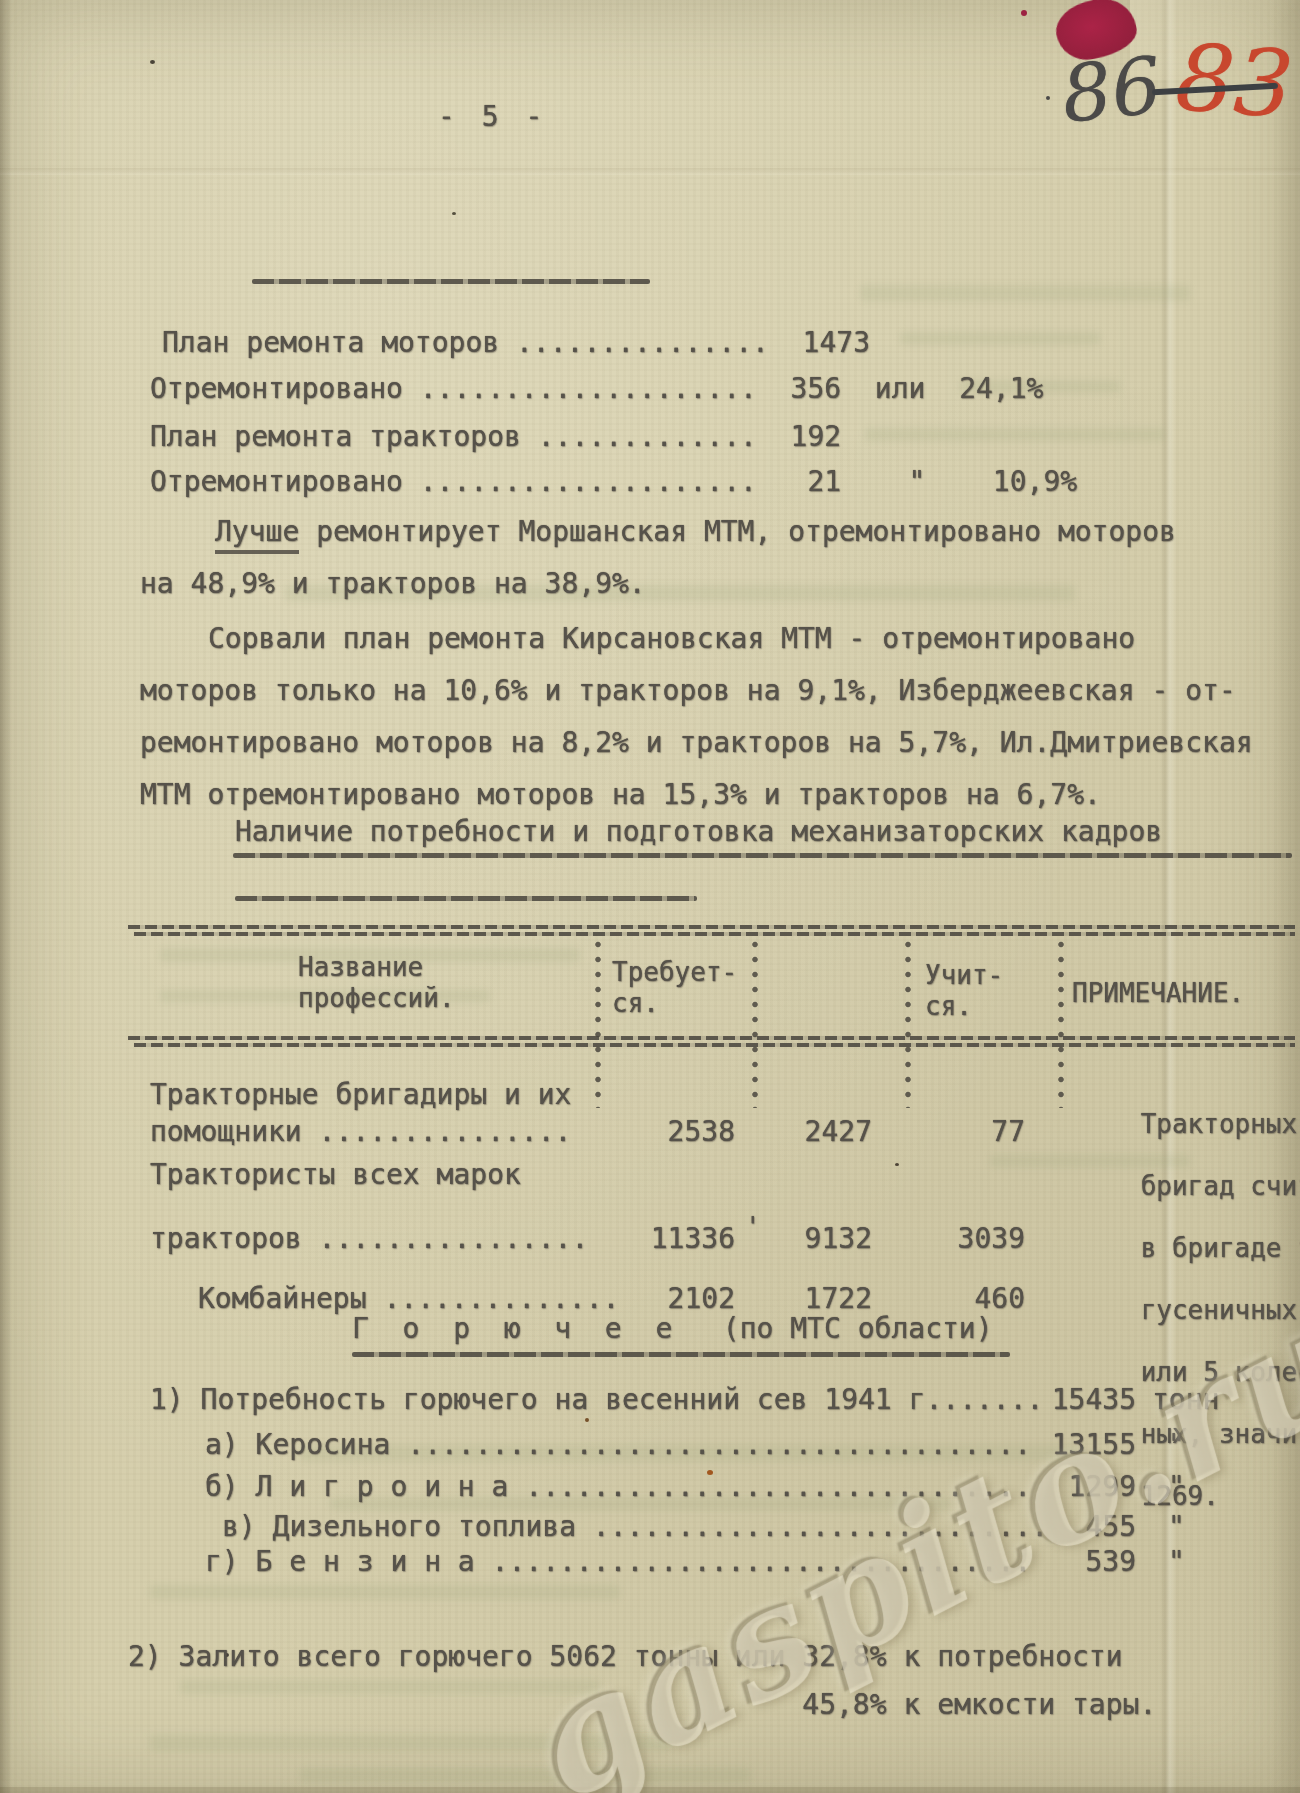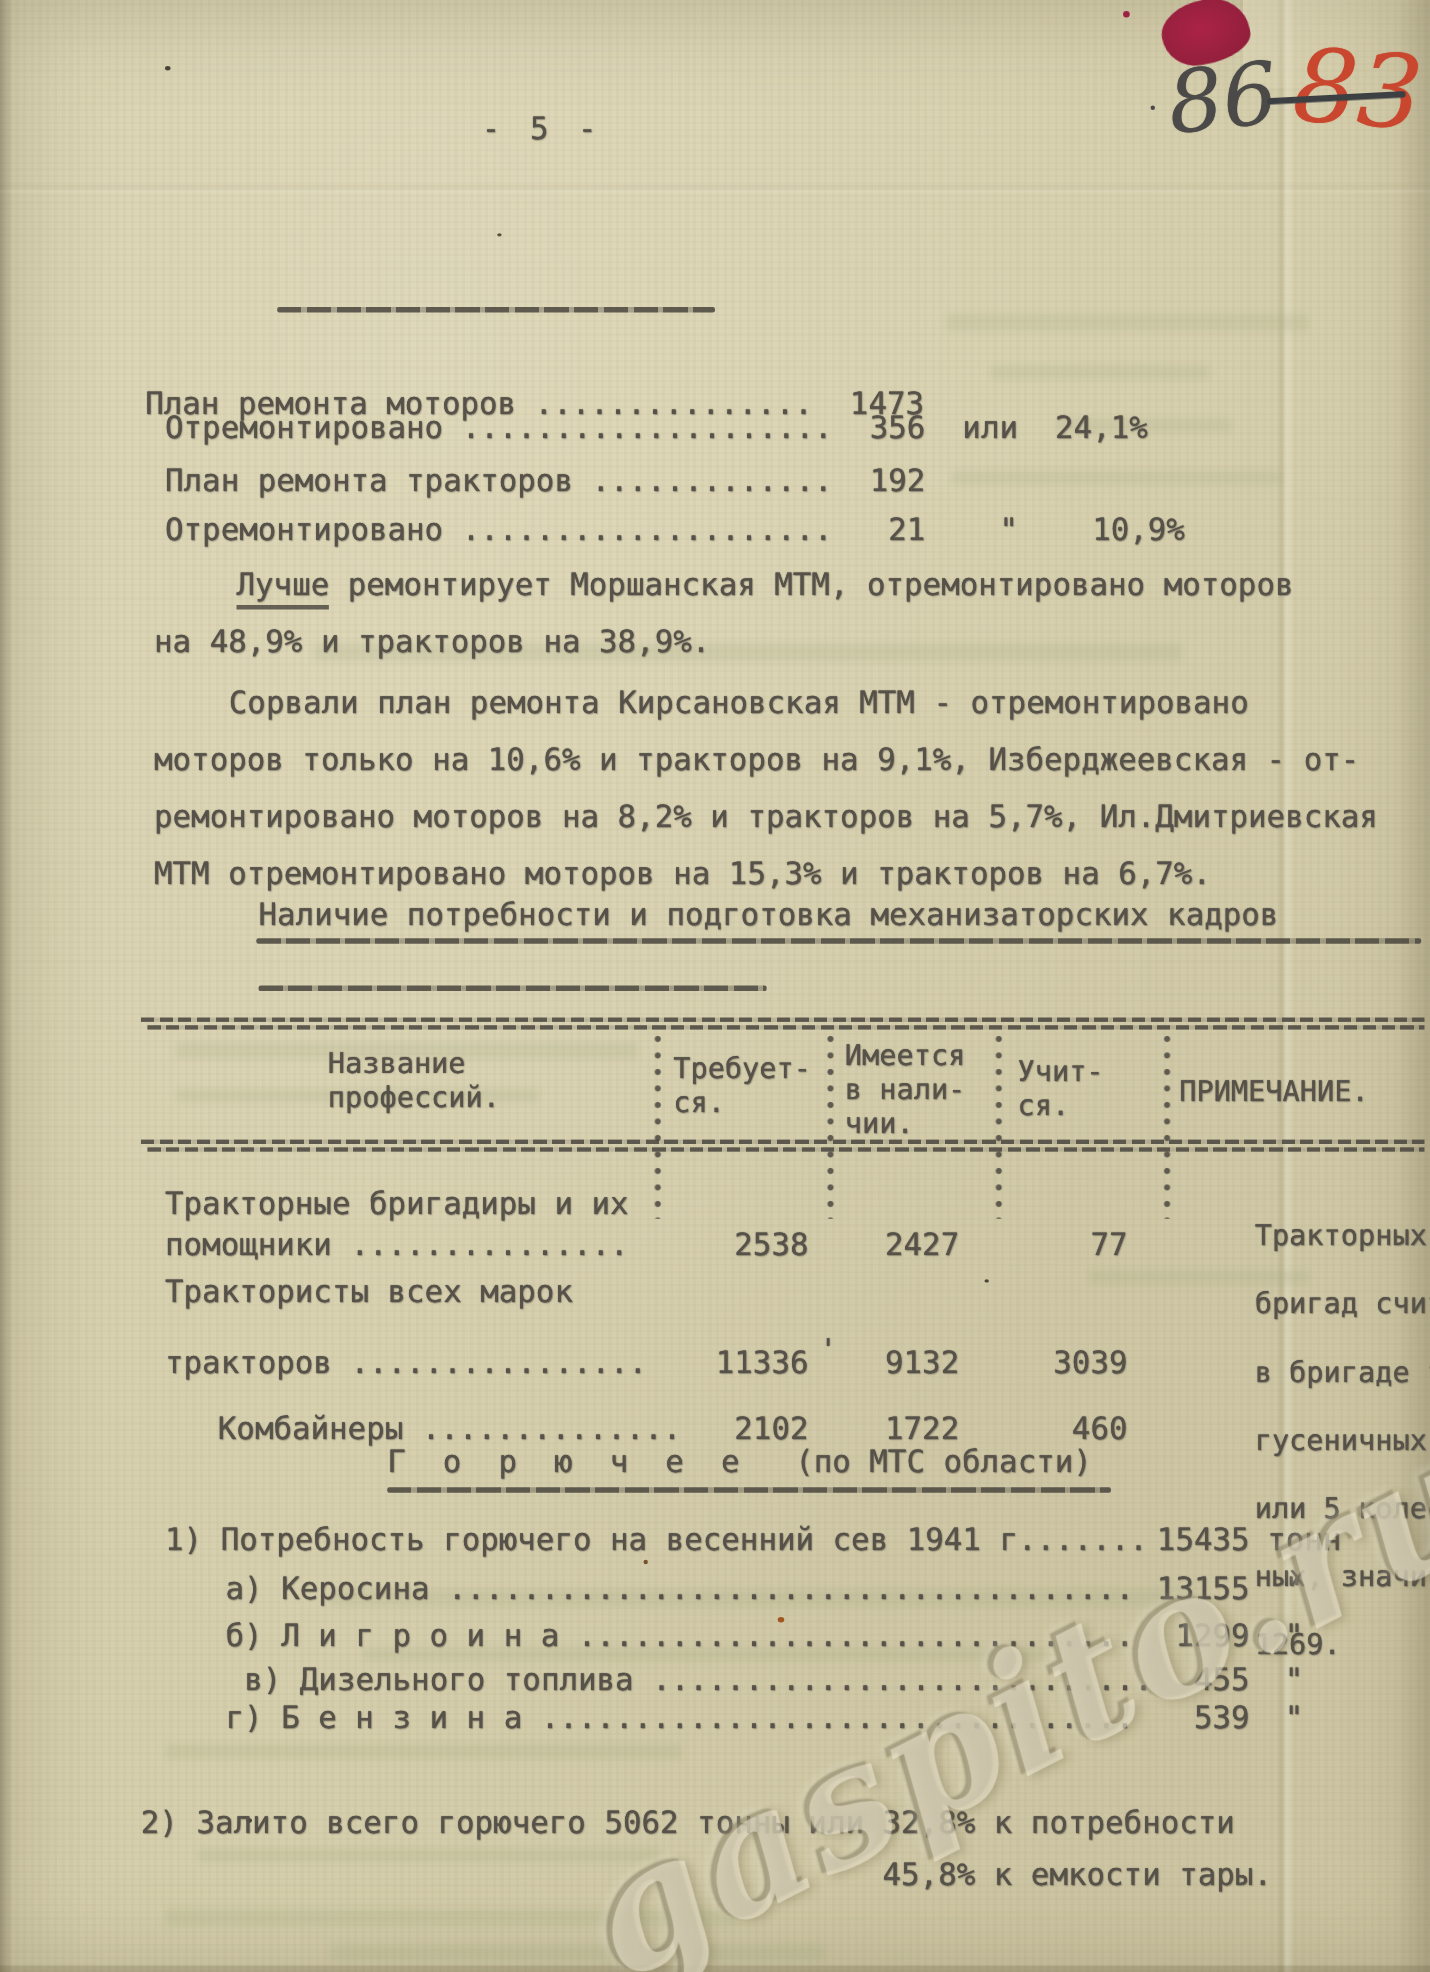--- a/index.html
+++ b/index.html
@@ -110,21 +110,21 @@
   <div class="speck" style="left:1021px;top:10px;width:6px;height:6px;background:#9c2242;"></div>
 
   <div id="blot" class="abs"></div>
   <div class="abs tw" style="left:438px;top:100px;letter-spacing:5px;">- 5 -</div>
   <div class="abs handw" style="left:1062px;top:45px;font-size:78px;color:#4b4a48;transform:rotate(-6deg);text-shadow:0 0 1px rgba(75,74,72,0.8);">86</div>
   <div class="abs handw" style="left:1176px;top:28px;font-size:92px;color:#c8472e;transform:rotate(4deg);text-shadow:0 0 1px rgba(200,71,46,0.7);">83</div>
   <div id="strike-83" class="abs"></div>
 
   <div class="abs uline" style="left:252px;top:279px;width:398px;"></div>
 
-  <div class="abs tw" style="left:132px;top:326px;margin-top:24px;">План ремонта моторов ...............  1473</div>
+  <div class="abs tw" style="left:162px;top:326px;">План ремонта моторов ...............  1473</div>
   <div class="abs tw" style="left:150px;top:372px;">Отремонтировано ....................  356  или  24,1%</div>
   <div class="abs tw" style="left:150px;top:420px;">План ремонта тракторов .............  192</div>
   <div class="abs tw" style="left:150px;top:465px;">Отремонтировано ....................   21    "    10,9%</div>
 
   <div class="abs tw" style="left:215px;top:515px;"><span class="ul-word">Лучше</span><span> ремонтирует Моршанская МТМ, отремонтировано моторов</span></div>
   <div class="abs tw" style="left:140px;top:567px;">на 48,9% и тракторов на 38,9%.</div>
 
   <div class="abs tw" style="left:208px;top:622px;">Сорвали план ремонта Кирсановская МТМ - отремонтировано</div>
   <div class="abs tw" style="left:140px;top:674px;">моторов только на 10,6% и тракторов на 9,1%, Изберджеевская - от-</div>
   <div class="abs tw" style="left:140px;top:726px;">ремонтировано моторов на 8,2% и тракторов на 5,7%, Ил.Дмитриевская</div>
@@ -135,21 +135,20 @@
   <div class="abs uline" style="left:235px;top:896px;width:462px;"></div>
 
   <div class="abs dline" style="left:128px;top:925px;width:1167px;"></div>
   <div class="abs vdots" style="left:595px;top:940px;height:168px;"></div>
   <div class="abs vdots" style="left:752px;top:940px;height:168px;"></div>
   <div class="abs vdots" style="left:905px;top:940px;height:168px;"></div>
   <div class="abs vdots" style="left:1058px;top:940px;height:168px;"></div>
 
   <div class="abs tw tw-sm" style="left:298px;top:952px;"><span>Название</span><br><span>профессий.</span></div>
   <div class="abs tw tw-sm" style="left:612px;top:957px;"><span>Требует-</span><br><span>ся.</span></div>
-  <div class="abs tw tw-sm" style="left:768px;top:945px;"><span>Имеется</span><br><span>в нали-</span><br><span>чии.</span></div>
   <div class="abs tw tw-sm" style="left:925px;top:960px;"><span>Учит-</span><br><span>ся.</span></div>
   <div class="abs tw tw-sm" style="left:1072px;top:978px;">ПРИМЕЧАНИЕ.</div>
 
   <div class="abs dline" style="left:128px;top:1036px;width:1167px;"></div>
 
   <div class="abs tw" style="left:150px;top:1115px;">помощники ...............</div>
   <div class="abs tw" style="left:150px;top:1078px;">Тракторные бригадиры и их</div>
   <div class="abs tw num" style="left:595px;top:1115px;">2538</div>
   <div class="abs tw num" style="left:732px;top:1115px;">2427</div>
   <div class="abs tw num" style="left:885px;top:1115px;">77</div>

